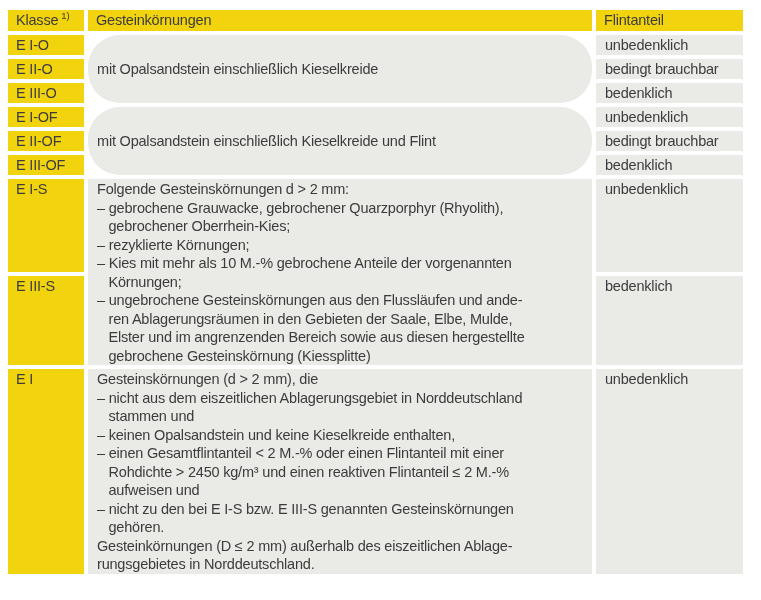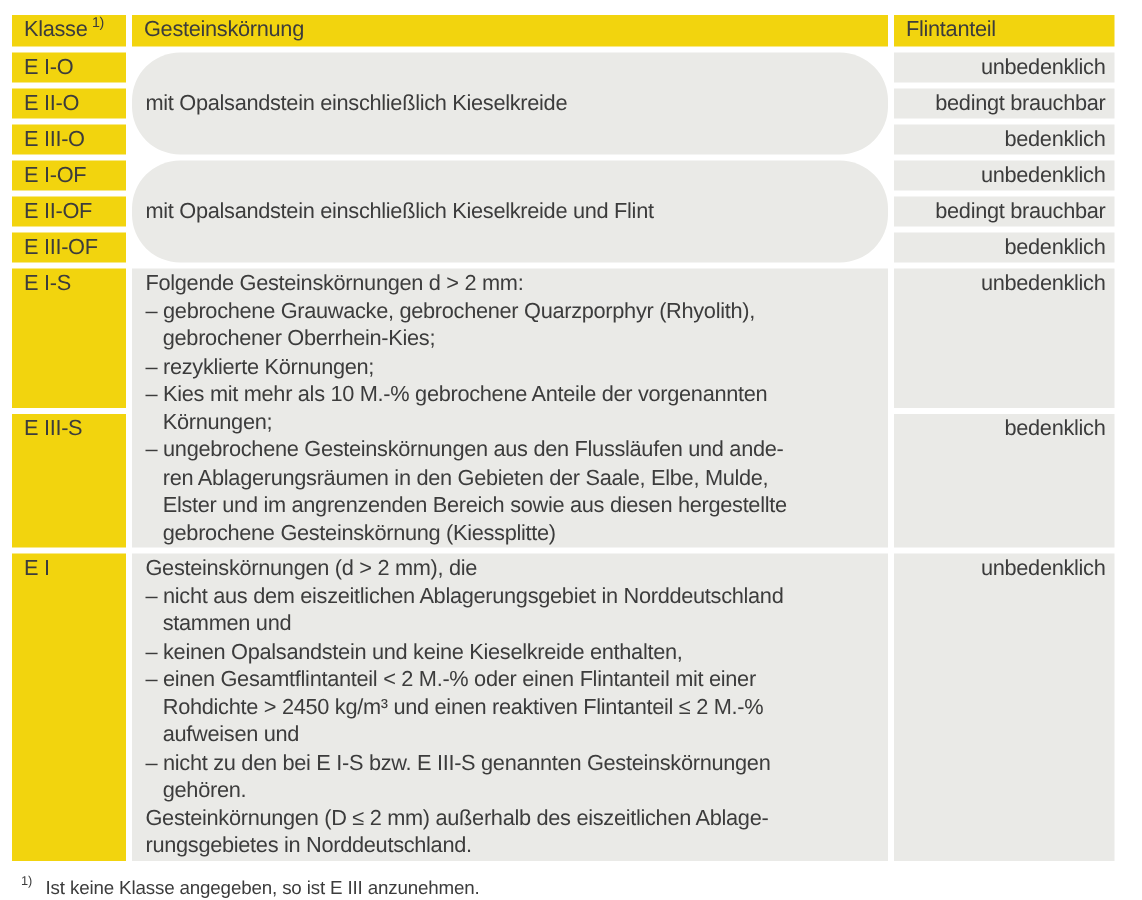--- a/index.html
+++ b/index.html
@@ -33,21 +33,21 @@
     padding:1px 6px 0 8px;
   }
   th{background:var(--yellow);}
   td.c1{background:var(--yellow);}
   td.c2{
     background:var(--cellgray);
     padding-left:9px;
     white-space:pre-wrap;
   }
   td.c2.mid{vertical-align:middle;border-radius:32px;}
-  td.c3{background:var(--cellgray);padding-left:9px;text-align:right;}
+  td.c3{background:var(--cellgray);padding-left:9px;}
   tr.rh{height:21px;}
   tr.rs{height:20px;}
   tr.r7{height:90px;}
   tr.r8{height:86px;}
   tr.r9{height:204px;margin-top:10px;}
   sup{
     font-size:9.5px;
     line-height:0;
     vertical-align:super;
   }
@@ -66,21 +66,21 @@
   <table>
     <colgroup>
       <col style="width:76px">
       <col style="width:504px">
       <col style="width:147px">
     </colgroup>
 
     <tbody>
         <tr class="rh">
       <th><span>Klasse</span><sup>1)</sup></th>
-      <th><span>Gesteinskörnung</span></th>
+      <th><span>Gesteinkörnungen</span></th>
       <th><span>Flintanteil</span></th>
     </tr>
 
     <tr class="rs">
       <td class="c1">E I-O</td>
       <td class="c2 mid" rowspan="3">mit Opalsandstein einschließlich Kieselkreide</td>
       <td class="c3">unbedenklich</td>
     </tr>
     <tr class="rs">
       <td class="c1">E II-O</td>
@@ -135,16 +135,13 @@
    aufweisen und
 – nicht zu den bei E I-S bzw. E III-S genannten Gesteinskörnungen
    gehören.
 Gesteinkörnungen (D ≤ 2 mm) außerhalb des eiszeitlichen Ablage-
 rungsgebietes in Norddeutschland.</td>
       <td class="c3">unbedenklich</td>
     </tr>
   </tbody>
     </table>
 
-  <div class="footnote">
-    <sup>1)</sup><span>Ist keine Klasse angegeben, so ist E III anzunehmen.</span>
-  </div>
 </div>
 
 </body></html>

